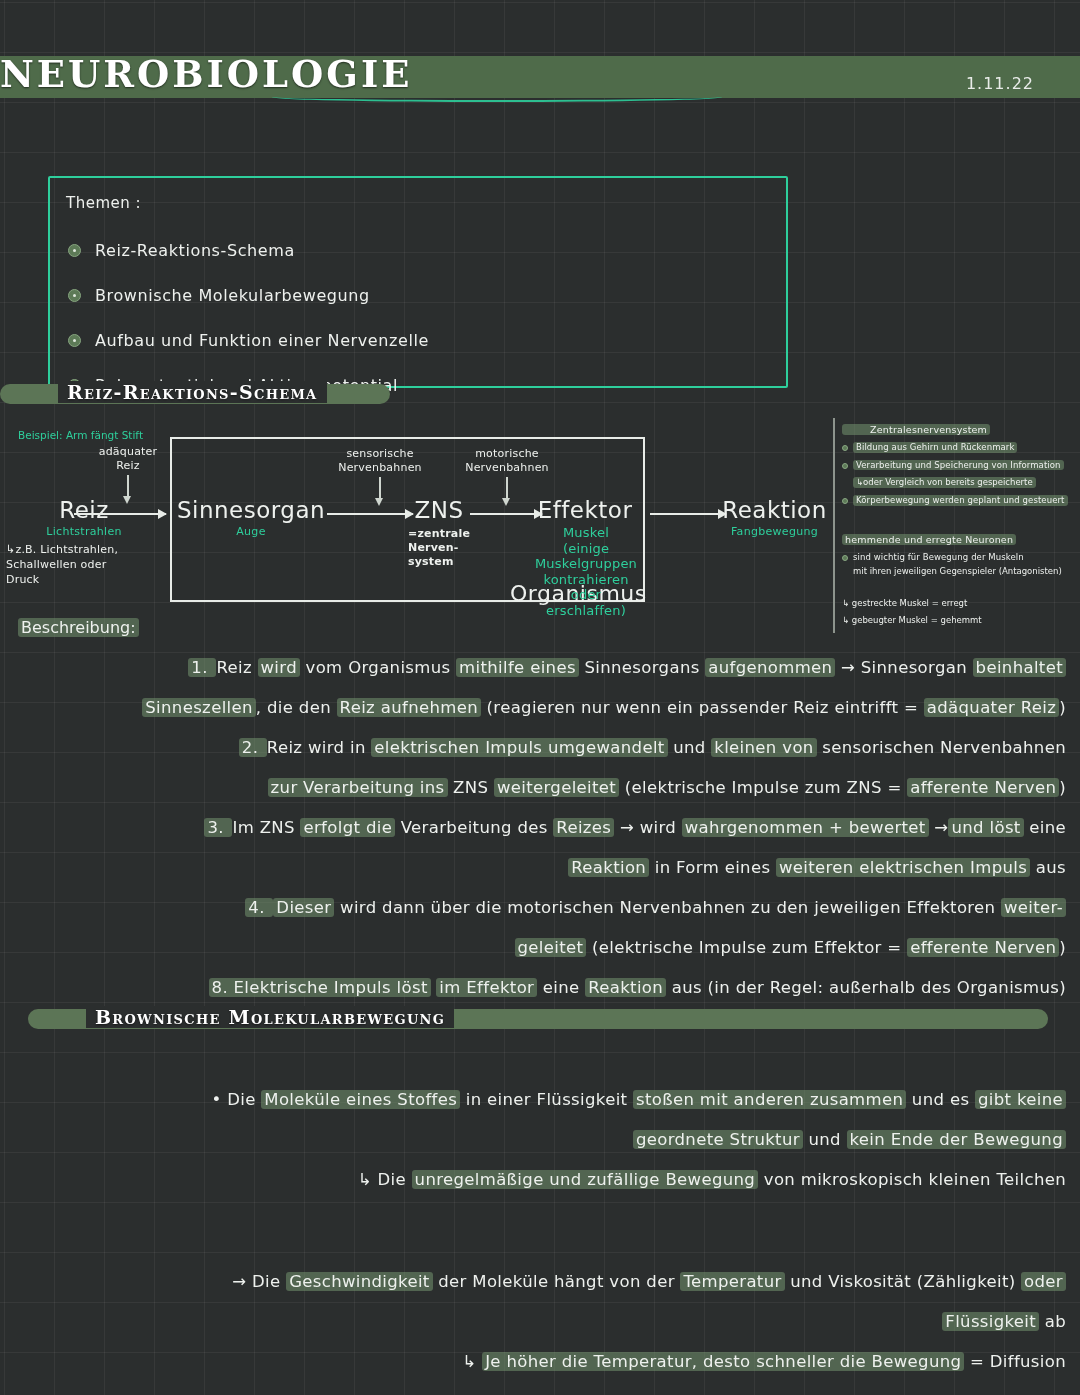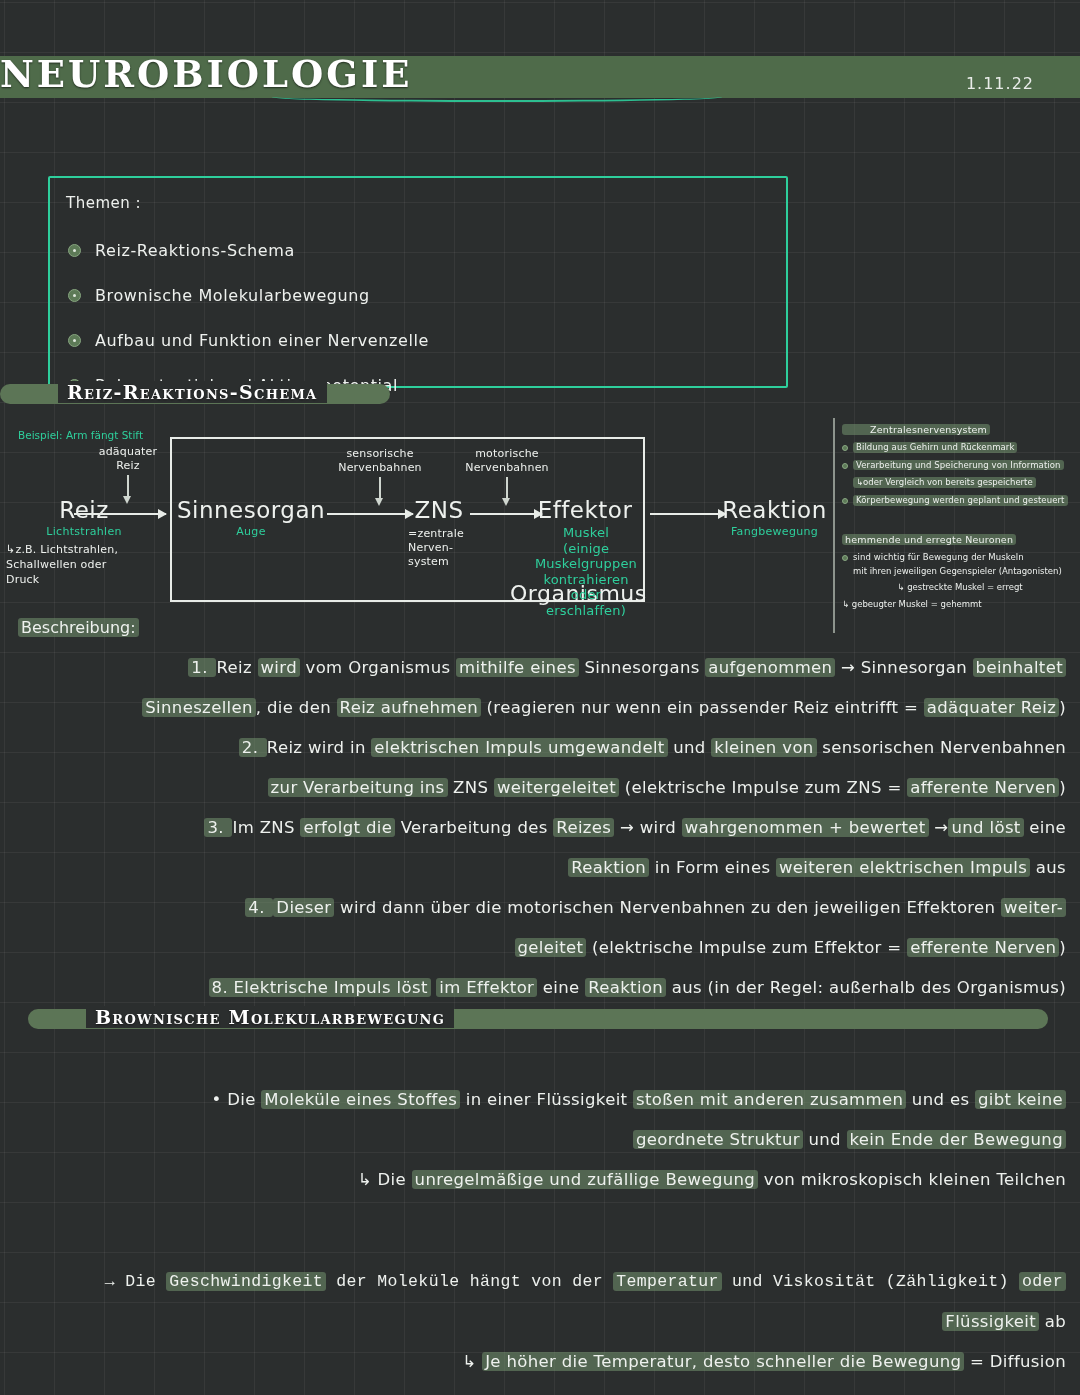--- a/index.html
+++ b/index.html
@@ -288,21 +288,21 @@
   </div>
 
   <div class="lbl-small" style="left:325px;top:32px;width:110px;">sensorische<br>Nervenbahnen</div>
   <div class="arrow-v" style="left:379px;top:62px;height:22px;"></div>
 
   <div class="arrow-h" style="left:327px;top:98px;width:86px;"></div>
 
   <div class="node" style="left:404px;top:82px;width:70px;">
     <div class="big">ZNS</div>
   </div>
-  <div class="lbl-small" style="left:408px;top:112px;width:90px;text-align:left;line-height:1.25;">=zentrale<br>Nerven-<br>system</div>
+  <div class="lbl-small" style="left:408px;top:112px;width:90px;text-align:left;line-height:1.25;font-weight:bold;">=zentrale<br>Nerven-<br>system</div>
 
   <div class="lbl-small" style="left:452px;top:32px;width:110px;">motorische<br>Nervenbahnen</div>
   <div class="arrow-v" style="left:506px;top:62px;height:22px;"></div>
 
   <div class="arrow-h" style="left:470px;top:98px;width:72px;"></div>
 
   <div class="node" style="left:530px;top:82px;width:110px;">
     <div class="big">Effektor</div>
   </div>
   <div class="lbl-small grn" style="left:528px;top:110px;width:116px;line-height:1.2;font-size:13px;">Muskel<br>(einige Muskelgruppen<br>kontrahieren oder<br>erschlaffen)</div>
@@ -336,21 +336,21 @@
     <span class="sn-txt hl">Körperbewegung werden geplant und gesteuert</span>
   </div>
 
   <div class="sn-block2">
     <div class="sn-title hl" style="display:inline-block;">hemmende und erregte Neuronen</div>
     <div class="sn-row" style="margin-bottom:0;">
       <span class="sn-dot"></span>
       <span class="sn-txt">sind wichtig für Bewegung der Muskeln</span>
     </div>
     <div class="sn-sub" style="margin-left:11px;">mit ihren jeweiligen Gegenspieler (Antagonisten)</div>
-    <div class="sn-sub" style="margin-top:6px;text-align:center;">↳ gestreckte Muskel = erregt</div>
+    <div class="sn-sub" style="margin-top:22px;">↳ gestreckte Muskel = erregt</div>
     <div class="sn-sub" style="margin-top:6px;">↳ gebeugter Muskel = gehemmt</div>
   </div>
 </div>
 
 <div class="desc-label hl" style="display:inline-block;">Beschreibung:</div>
 <div class="bodytext" id="desc-body" style="top:648px;">
     <div class="ln"><span class="hl">1. </span><span>Reiz </span><span class="hl">wird</span><span> vom Organismus </span><span class="hl">mithilfe  eines</span><span> Sinnesorgans </span><span class="hl">aufgenommen</span><span> → Sinnesorgan </span><span class="hl">beinhaltet</span></div>
     <div class="ln indent1"><span class="hl">Sinneszellen</span><span>, die den </span><span class="hl">Reiz aufnehmen</span><span> (reagieren nur wenn ein passender Reiz eintrifft = </span><span class="hl">adäquater Reiz</span><span>)</span></div>
     <div class="ln"><span class="hl">2. </span><span>Reiz wird in </span><span class="hl">elektrischen Impuls umgewandelt</span><span> und </span><span class="hl">kleinen von</span><span> sensorischen Nervenbahnen</span></div>
     <div class="ln indent1"><span class="hl">zur Verarbeitung ins</span><span> ZNS </span><span class="hl">weitergeleitet</span><span> (elektrische Impulse zum ZNS = </span><span class="hl">afferente Nerven</span><span>)</span></div>
@@ -363,16 +363,16 @@
 
 <div class="sec-head" style="left:28px; top:1006px; width:1020px;">
   <div class="band" style="width:1020px;"></div>
   <div class="txt">Brownische Molekularbewegung</div>
 </div>
 
 <div class="bodytext" id="brown-body" style="top:1080px;">
     <div class="ln"><span>• </span><span>Die </span><span class="hl">Moleküle eines Stoffes</span><span> in einer Flüssigkeit </span><span class="hl">stoßen mit anderen zusammen</span><span> und es </span><span class="hl">gibt keine</span></div>
     <div class="ln indent1"><span class="hl">geordnete  Struktur</span><span> und </span><span class="hl">kein Ende der Bewegung</span></div>
     <div class="ln"><span>↳ Die </span><span class="hl">unregelmäßige und zufällige Bewegung</span><span> von mikroskopisch kleinen Teilchen</span></div>
-    <div class="ln indent1-sp" style="margin-top: 62px; padding-left: 0px; font-family: Liberation Mono, monospace;"><span>→ Die </span><span class="hl">Geschwindigkeit</span><span> der Moleküle hängt von der </span><span class="hl">Temperatur</span><span> und Viskosität (Zähligkeit) </span><span class="hl">oder</span></div>
+    <div class="ln indent1-sp" style="margin-top: 62px; padding-left: 0px;"><span>→ Die </span><span class="hl">Geschwindigkeit</span><span> der Moleküle hängt von der </span><span class="hl">Temperatur</span><span> und Viskosität (Zähligkeit) </span><span class="hl">oder</span></div>
     <div class="ln indent1"><span class="hl">Flüssigkeit</span><span> ab</span></div>
     <div class="ln indent1"><span>↳ </span><span class="hl">Je höher die Temperatur, desto  schneller die Bewegung</span><span> = Diffusion</span></div>
   </div>
 
 </body></html>

